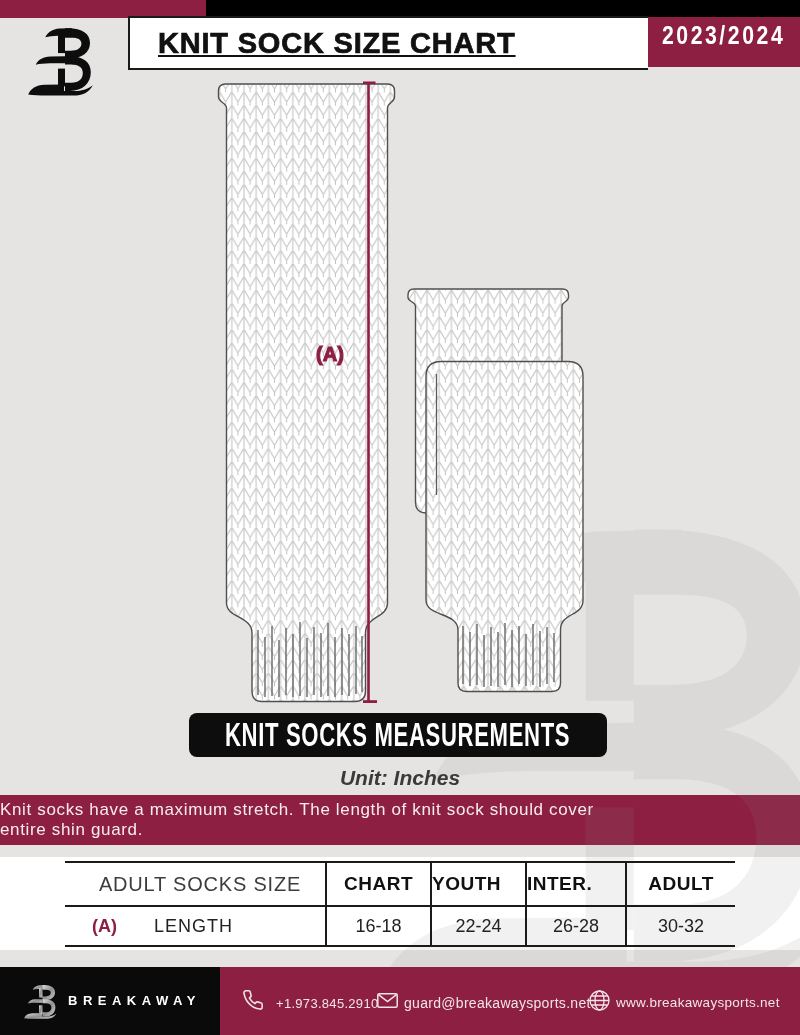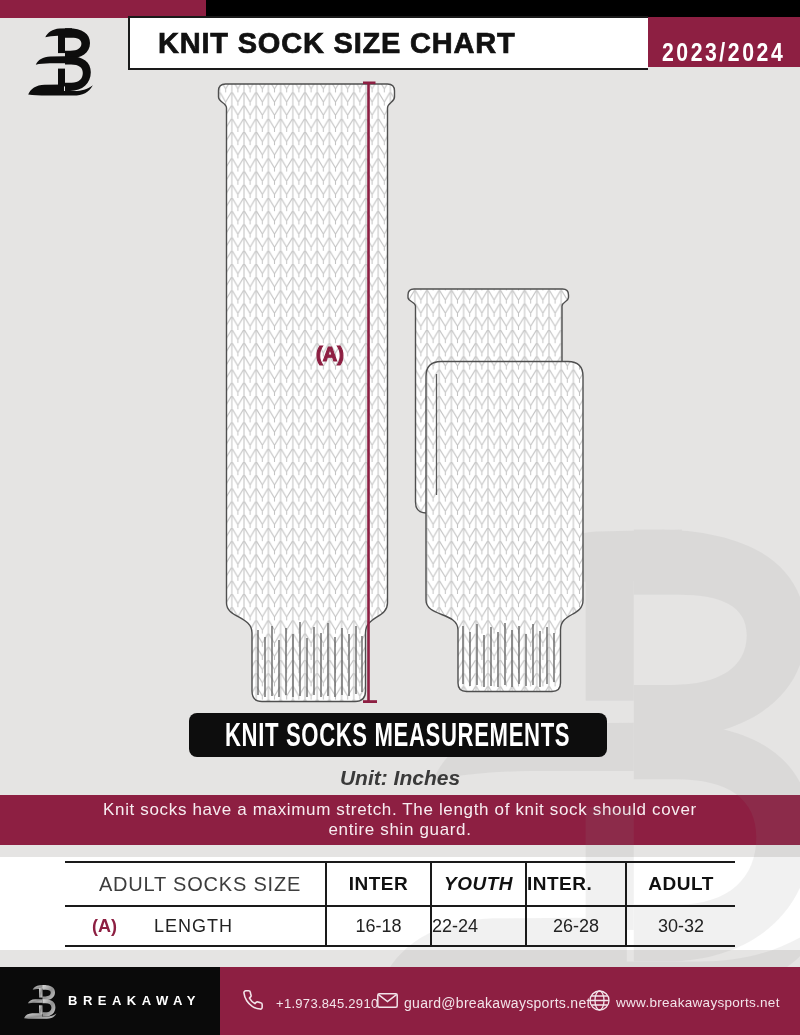--- a/index.html
+++ b/index.html
@@ -20,27 +20,27 @@
       <path d="M 17.3,9.3 C 19.5,4.6 24.5,1.1 31.5,0.5 L 44,0.2 L 44,7.6 L 30,7.8 C 25,7.9 20.4,8.5 17.3,9.3 Z"></path>
       <path d="M 37,0.2 L 40,0.2 C 54.5,0.2 62,5.8 62,14.9 C 62,24.5 53.5,30.6 40.5,30.6 L 37,30.6 L 37,22.8 L 42.5,22.8 C 49.5,22.8 53.4,20.2 53.4,15.6 C 53.4,11.4 49.8,9.7 43.5,9.7 L 37,9.7 Z"></path>
       <path d="M 7.8,36.7 C 9.8,31.8 14.8,28.7 22.5,28.4 L 37,28.3 L 37,35.3 L 22,35.3 C 16.5,35.4 11.3,35.9 7.8,36.7 Z"></path>
       <path d="M 37,28.3 L 41,28.3 C 55.5,28.3 62.8,34.2 62.8,44.3 C 62.8,55.5 54.5,62.8 42,63 L 37,63 L 37,54.7 L 43.5,54.7 C 50.8,54.7 54.8,50.8 54.8,44.9 C 54.8,39.4 50.8,36.5 43,36.5 L 37,36.5 Z"></path>
       <path d="M 0.2,66.4 C 2.6,60.6 8,57.1 16.5,56.7 L 36,56.6 L 36,63 L 46.5,63 C 53.5,63 59,61.3 64.8,57.2 C 61,64.6 54.5,67.5 45.5,67.5 L 19,67.5 C 11.5,67.5 5,67.2 0.2,66.4 Z"></path>
       <rect x="30" y="6.2" width="7" height="18.9"></rect>
       <rect x="30" y="40.6" width="7" height="17.8"></rect>
     </g>
   </svg>
 
-  <div class="abs" style="left:128px;top:16px;width:520px;height:54px;background:#fff;border:2px solid #1a1a1a;border-right:none;line-height:51px;padding-left:28px;font-size:29px;font-weight:bold;letter-spacing:0.8px;color:#111;-webkit-text-stroke:0.7px #111;">KNIT SOCK SIZE CHART</div>
+  <div class="abs" style="left:128px;top:16px;width:520px;height:54px;background:#fff;border:2px solid #1a1a1a;border-right:none;line-height:51px;padding-left:28px;font-size:29px;font-weight:bold;letter-spacing:0.8px;color:#111;text-decoration:underline;-webkit-text-stroke:0.7px #111;">KNIT SOCK SIZE CHART</div>
 
-  <div class="abs" style="left:648px;top:17px;width:152px;height:50px;background:#8d1f42;color:#fff;display:flex;align-items:flex-end;justify-content:center;white-space:nowrap;">
+  <div class="abs" style="left:648px;top:17px;width:152px;height:50px;background:#8d1f42;color:#fff;display:flex;align-items:flex-start;justify-content:center;white-space:nowrap;">
     <span style="display:inline-block;font-size:25px;font-weight:bold;letter-spacing:3px;transform:scaleX(0.85);padding-top:4px;">2023/2024</span>
   </div>
 
-  <div class="abs" style="left:0;top:795px;width:800px;height:50px;background:#8d1f42;color:#f7ecf0;text-align:center;font-size:17px;letter-spacing:0.65px;line-height:20px;padding-top:5px;">
+  <div class="abs" style="left:0;top:795px;width:800px;height:50px;background:#8d1f42;color:#f7ecf0;text-align:left;font-size:17px;letter-spacing:0.65px;line-height:20px;padding-top:5px;">
     Knit socks have a maximum stretch. The length of knit sock should cover<br>entire shin guard.
   </div>
 
   <div class="abs" style="left:0;top:857px;width:800px;height:93px;background:#fff;"></div>
 
   <svg class="abs" style="left:378px;top:528px;" width="460" height="468" viewBox="0 0 66.5 68" opacity="0.11">
     <g fill="#8a8a8a">
       <path d="M 17.3,9.3 C 19.5,4.6 24.5,1.1 31.5,0.5 L 44,0.2 L 44,7.6 L 30,7.8 C 25,7.9 20.4,8.5 17.3,9.3 Z"></path>
       <path d="M 37,0.2 L 40,0.2 C 54.5,0.2 62,5.8 62,14.9 C 62,24.5 53.5,30.6 40.5,30.6 L 37,30.6 L 37,22.8 L 42.5,22.8 C 49.5,22.8 53.4,20.2 53.4,15.6 C 53.4,11.4 49.8,9.7 43.5,9.7 L 37,9.7 Z"></path>
       <path d="M 7.8,36.7 C 9.8,31.8 14.8,28.7 22.5,28.4 L 37,28.3 L 37,35.3 L 22,35.3 C 16.5,35.4 11.3,35.9 7.8,36.7 Z"></path>
@@ -116,28 +116,28 @@
 
   <div class="abs" style="left:65px;top:861px;width:670px;height:2px;background:#1a1a1a;"></div>
   <div class="abs" style="left:65px;top:905px;width:670px;height:2px;background:#1a1a1a;"></div>
   <div class="abs" style="left:65px;top:945px;width:670px;height:2px;background:#1a1a1a;"></div>
   <div class="abs" style="left:325px;top:861px;width:2px;height:86px;background:#1a1a1a;"></div>
   <div class="abs" style="left:430px;top:861px;width:2px;height:86px;background:#1a1a1a;"></div>
   <div class="abs" style="left:525px;top:861px;width:2px;height:86px;background:#1a1a1a;"></div>
   <div class="abs" style="left:625px;top:861px;width:2px;height:86px;background:#1a1a1a;"></div>
 
   <div class="abs" style="left:70px;top:863px;width:260px;height:42px;line-height:42px;text-align:center;font-size:20px;letter-spacing:0.8px;color:#3d3d3d;">ADULT SOCKS SIZE</div>
-  <div class="abs" style="left:327px;top:863px;width:103px;height:42px;line-height:42px;text-align:center;font-size:19px;font-weight:bold;letter-spacing:0.5px;color:#111;">INTER</div>
-  <div class="abs" style="left:432px;top:863px;width:93px;height:60px;line-height:42px;text-align:center;font-size:19px;font-weight:bold;letter-spacing:0.5px;color:#111;font-style:italic;">YOUTH</div>
+  <div class="abs" style="left:327px;top:863px;width:103px;height:42px;line-height:42px;text-align:center;font-size:19px;font-weight:bold;letter-spacing:0.5px;color:#111;">CHART</div>
+  <div class="abs" style="left:420px;top:863px;width:93px;height:60px;line-height:42px;text-align:center;font-size:19px;font-weight:bold;letter-spacing:0.5px;color:#111;">YOUTH</div>
   <div class="abs" style="left:527px;top:863px;width:98px;height:42px;line-height:42px;font-size:19px;font-weight:bold;letter-spacing:0.5px;color:#111;">INTER.</div>
   <div class="abs" style="left:627px;top:863px;width:108px;height:42px;line-height:42px;text-align:center;font-size:19px;font-weight:bold;letter-spacing:0.5px;color:#111;">ADULT</div>
 
   <div class="abs" style="left:92px;top:907px;height:38px;line-height:38px;font-size:18px;color:#222;"><b style="color:#8d1f42;">(A)</b>&nbsp;<span style="letter-spacing:1px;margin-left:32px;">LENGTH</span></div>
   <div class="abs" style="left:327px;top:907px;width:103px;height:38px;line-height:38px;text-align:center;font-size:18px;color:#222;">16-18</div>
-  <div class="abs" style="left:432px;top:907px;width:93px;height:50px;line-height:38px;text-align:left;font-size:18px;color:#222;">22-24</div>
+  <div class="abs" style="left:432px;top:907px;width:93px;height:50px;line-height:38px;text-align:center;font-size:18px;color:#222;">22-24</div>
   <div class="abs" style="left:527px;top:907px;width:98px;height:38px;line-height:38px;text-align:center;font-size:18px;color:#222;">26-28</div>
   <div class="abs" style="left:627px;top:907px;width:108px;height:38px;line-height:38px;text-align:center;font-size:18px;color:#222;">30-32</div>
 
   <div class="abs" style="left:0;top:967px;width:220px;height:68px;background:#0a0a0a;"></div>
   <div class="abs" style="left:220px;top:967px;width:580px;height:68px;background:#8d1f42;"></div>
   <svg class="abs" style="left:24px;top:985px;" width="33" height="34" viewBox="0 0 66 68">
     <defs>
         <linearGradient id="silver" x1="0" y1="0" x2="1" y2="1">
       <stop offset="0" stop-color="#d9d9d9"></stop>
           <stop offset="0.5" stop-color="#8f8f8f"></stop>

